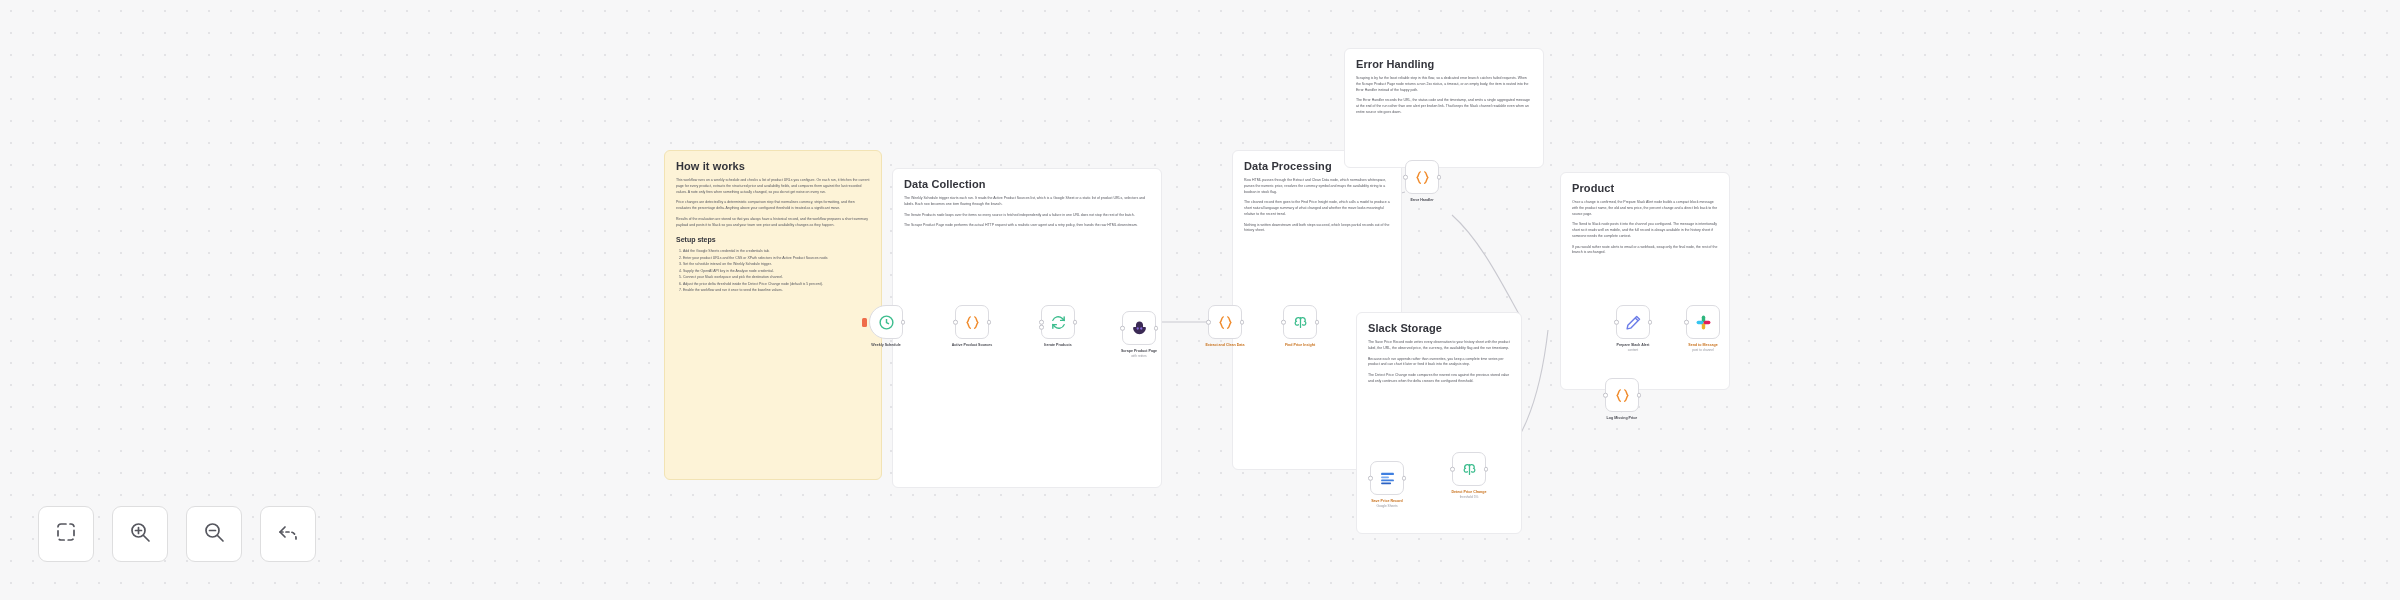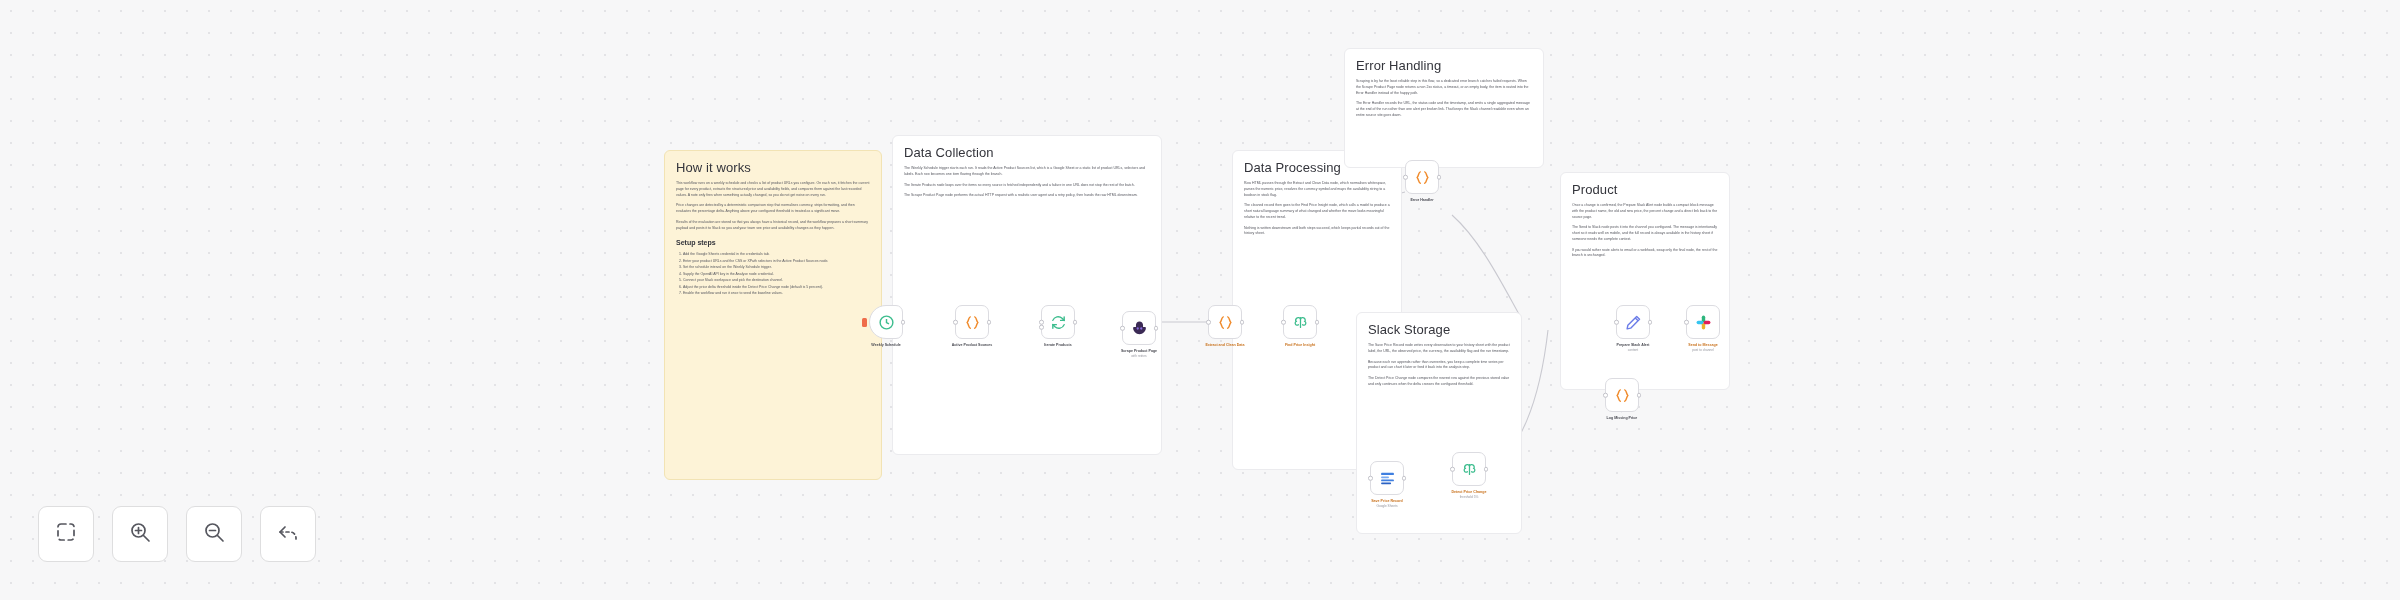--- a/index.html
+++ b/index.html
@@ -27,22 +27,22 @@
   }
   .note.yellow {
     background: #fdf3d7;
     border: 1px solid #f2e3b4;
   }
   .note.white {
     background: #ffffff;
     border: 1px solid #ebebee;
   }
   .note h3 {
-    font-size: 13px;
-    font-weight: 400;
+    font-size: 11px;
+    font-weight: 700;
     color: #33343b;
     margin-bottom: 6px;
     letter-spacing: .1px;
   }
   .note h4 {
     font-size: 7px;
     font-weight: 700;
     color: #33343b;
     margin: 8px 0 5px;
   }
@@ -183,21 +183,21 @@
       <li>Add the Google Sheets credential in the credentials tab.</li>
       <li>Enter your product URLs and the CSS or XPath selectors in the Active Product Sources node.</li>
       <li>Set the schedule interval on the Weekly Schedule trigger.</li>
       <li>Supply the OpenAI API key in the Analyse node credential.</li>
       <li>Connect your Slack workspace and pick the destination channel.</li>
       <li>Adjust the price delta threshold inside the Detect Price Change node (default is 5 percent).</li>
       <li>Enable the workflow and run it once to seed the baseline values.</li>
     </ol>
   </div>
 
-  <div class="note white" style="left:892px; top:135px; width:270px; height:320px;">
+  <div class="note white" style="left:892px; top:168px; width:270px; height:320px;">
     <h3>Data Collection</h3>
     <p>The Weekly Schedule trigger starts each run. It reads the Active Product Sources list, which is a Google Sheet or a static list of product URLs, selectors and labels. Each row becomes one item flowing through the branch.</p>
     <p>The Iterate Products node loops over the items so every source is fetched independently and a failure in one URL does not stop the rest of the batch.</p>
     <p>The Scrape Product Page node performs the actual HTTP request with a realistic user agent and a retry policy, then hands the raw HTML downstream.</p>
   </div>
 
   <div class="note white" style="left:1232px; top:150px; width:170px; height:320px;">
     <h3>Data Processing</h3>
     <p>Raw HTML passes through the Extract and Clean Data node, which normalises whitespace, parses the numeric price, resolves the currency symbol and maps the availability string to a boolean in stock flag.</p>
     <p>The cleaned record then goes to the Find Price Insight node, which calls a model to produce a short natural language summary of what changed and whether the move looks meaningful relative to the recent trend.</p>

